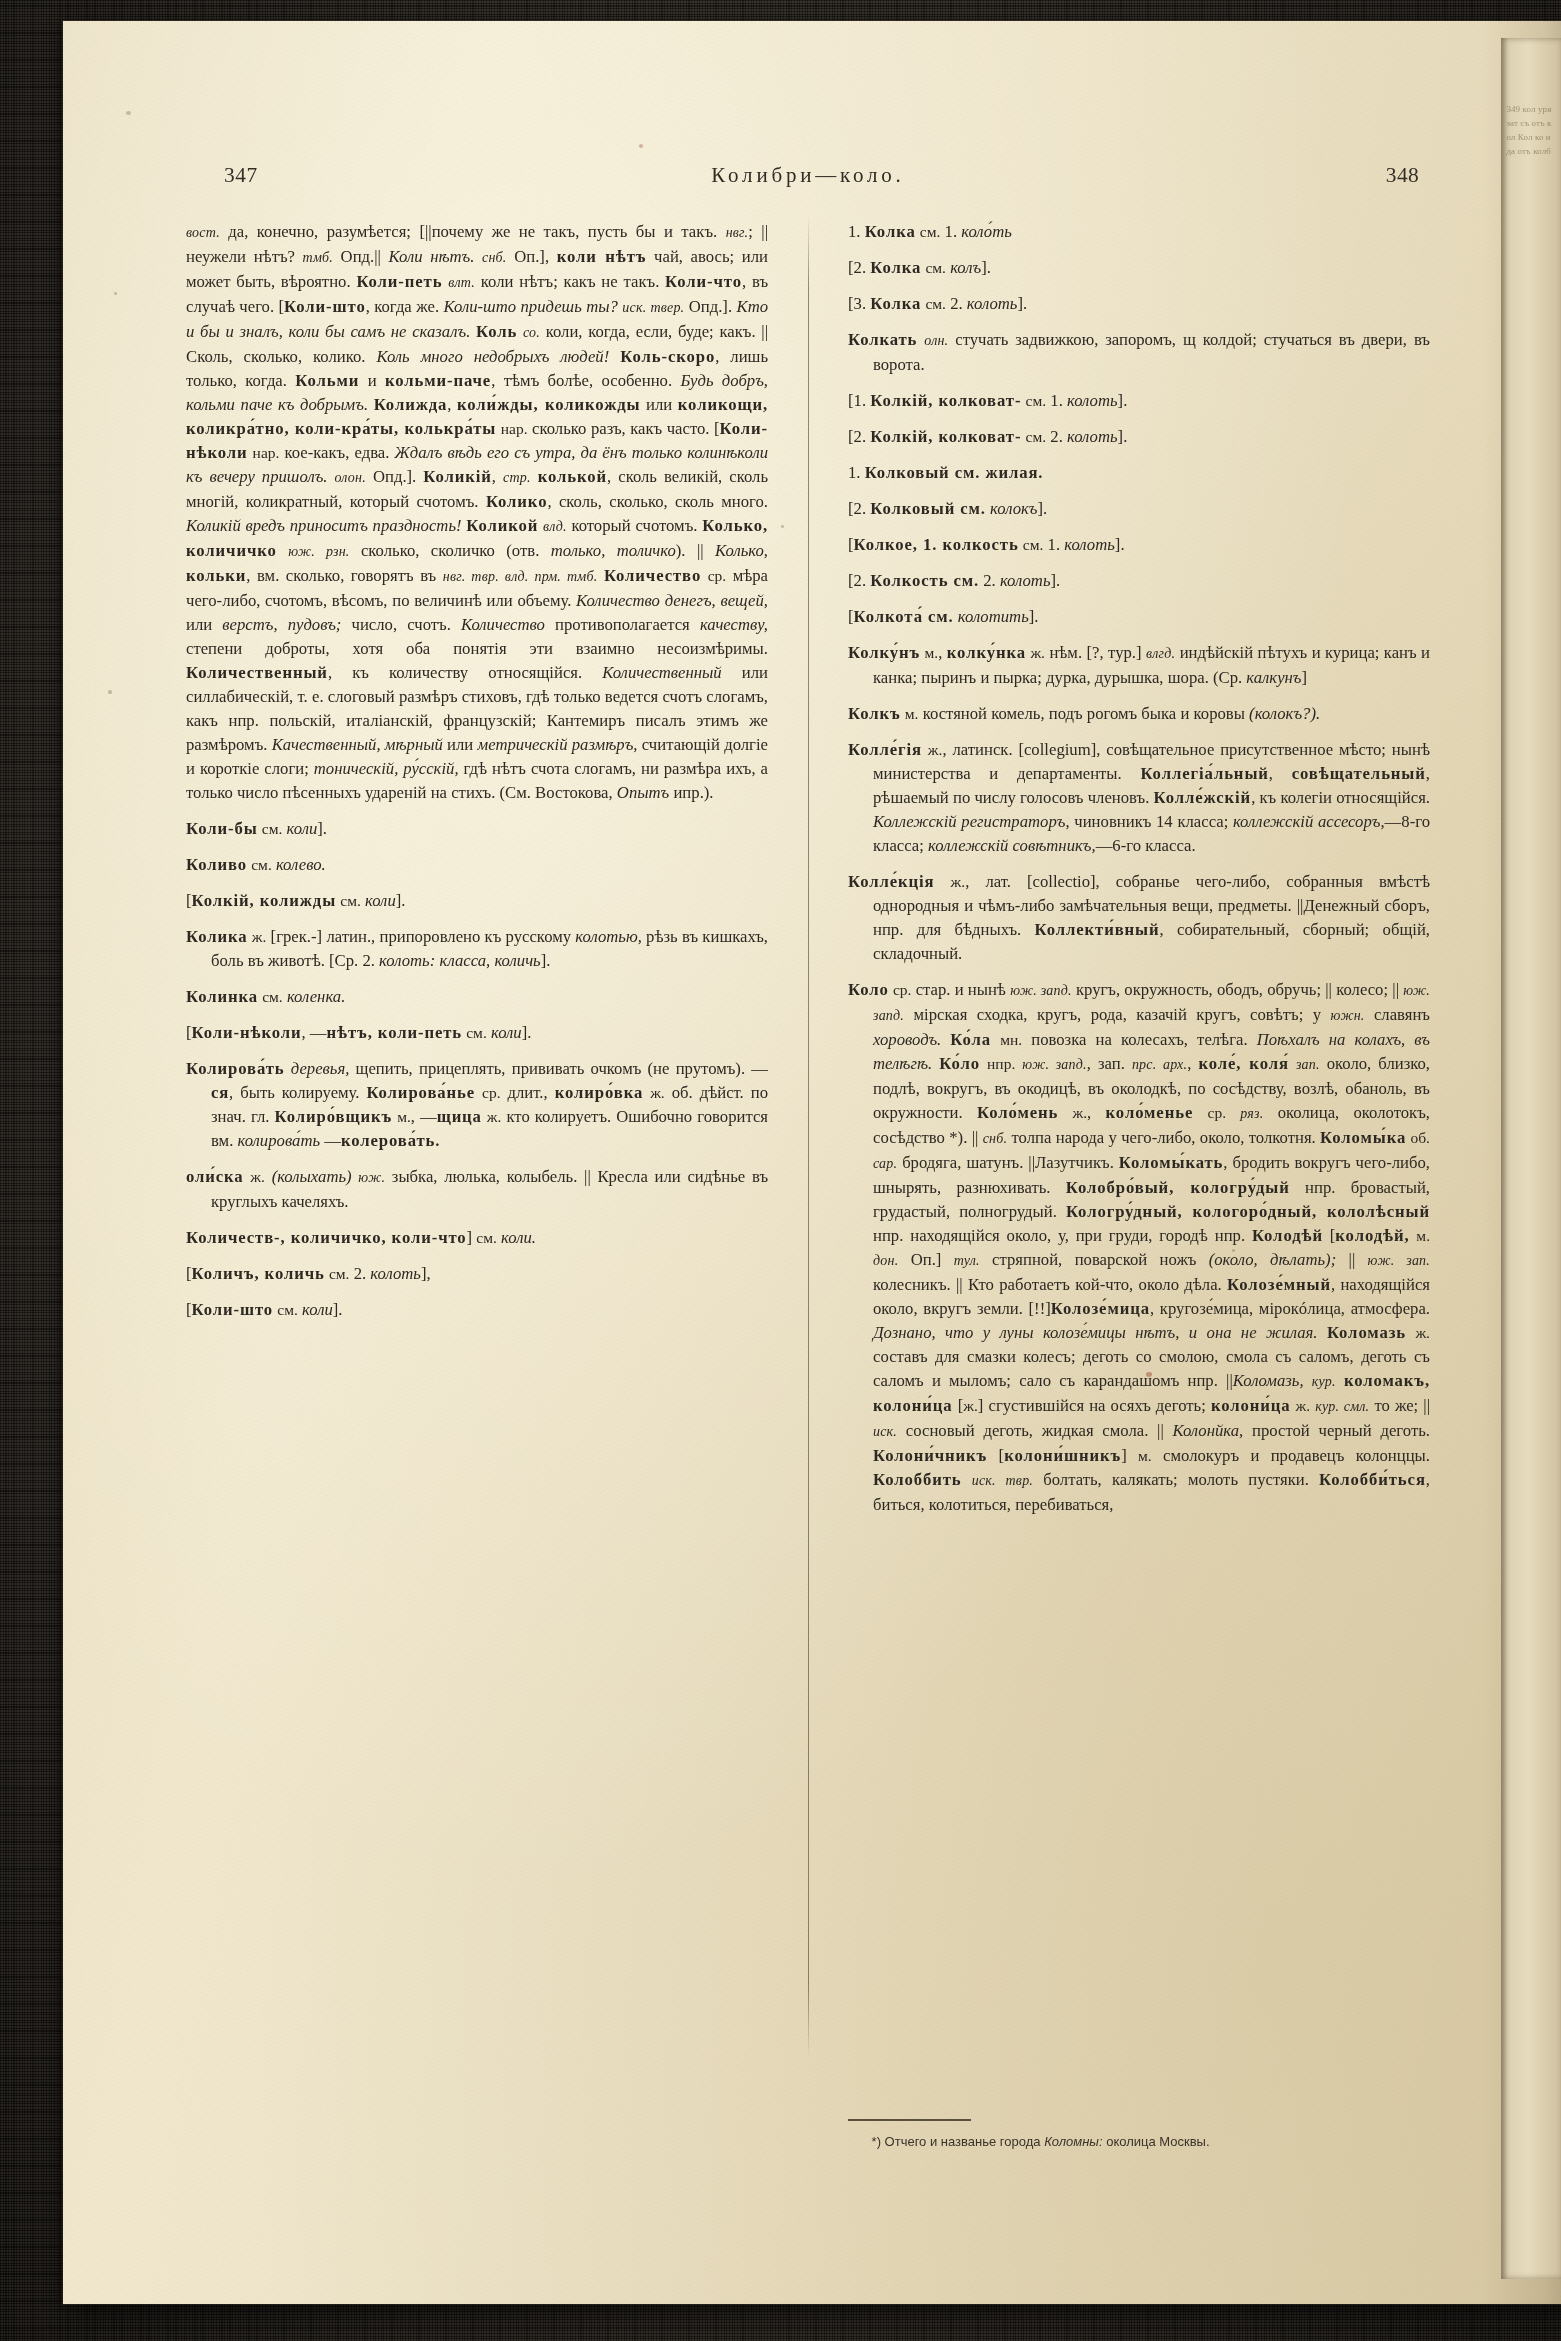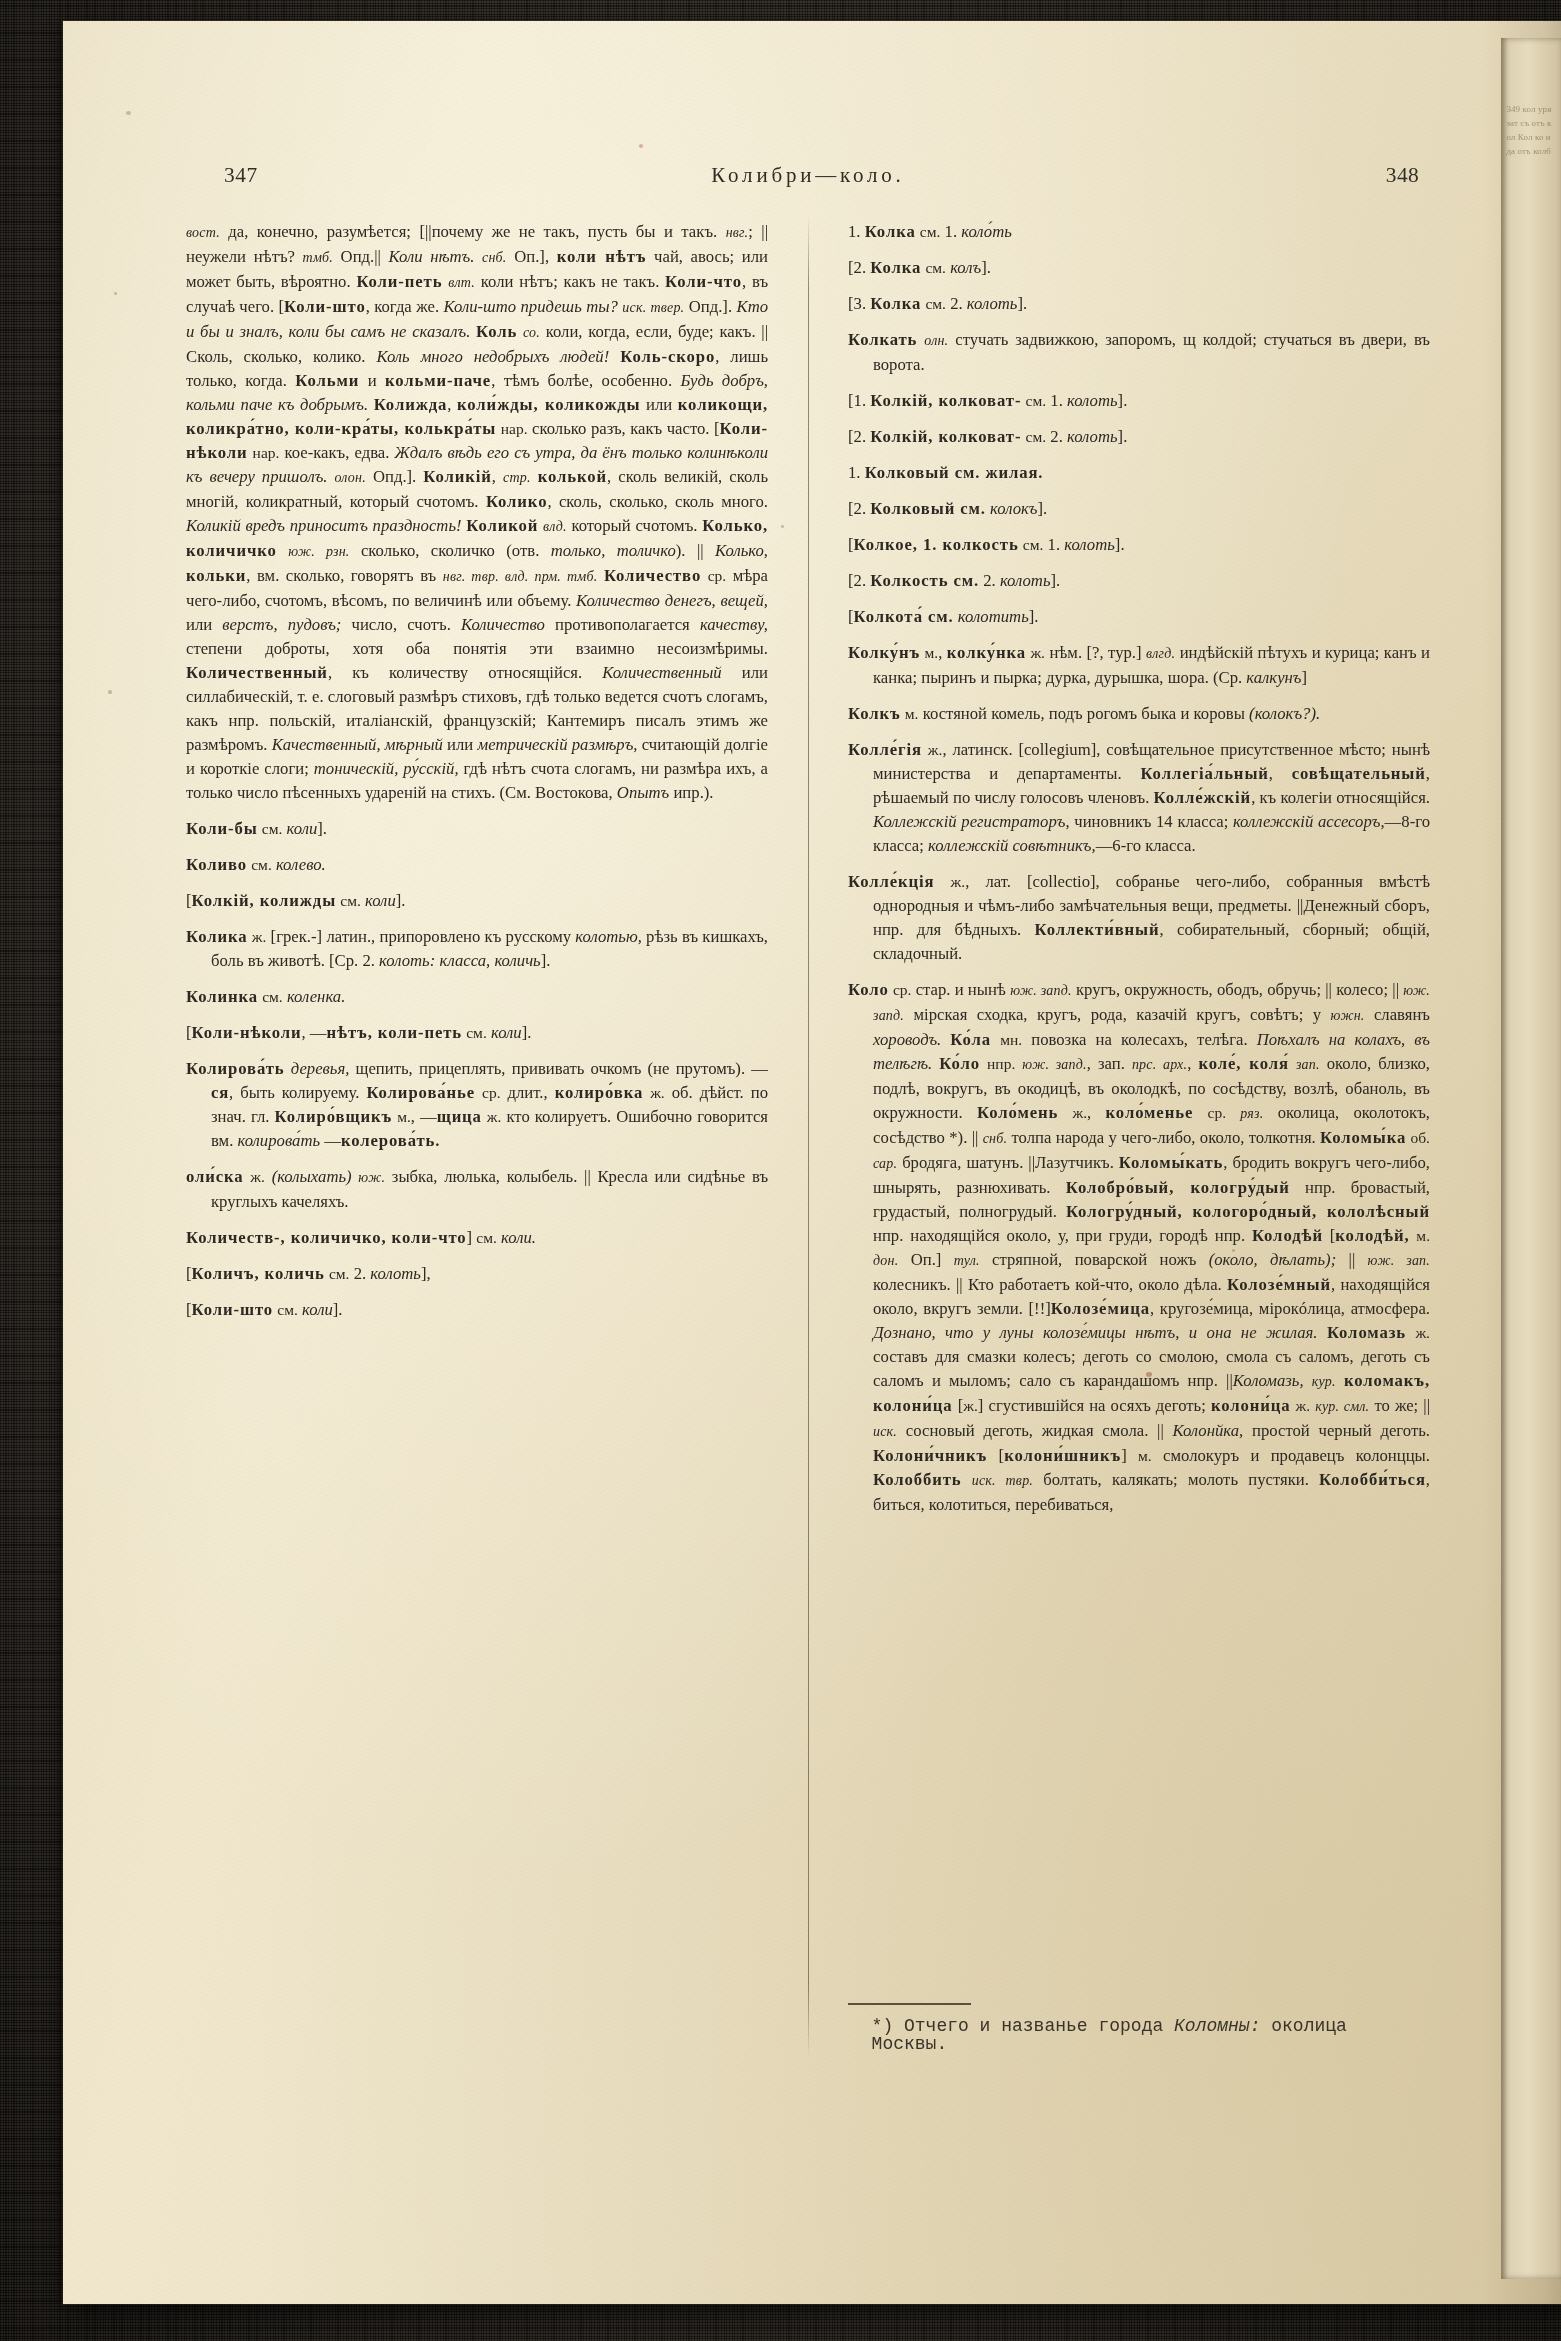--- a/index.html
+++ b/index.html
@@ -182,26 +182,26 @@
     font-size: 14px;
     letter-spacing: 0.2px;
   }
   
   .sm { font-size: 15.5px; }
 
   
   #footnote {
     position: absolute;
     left: 662px;
-    top: 1795px;
+    top: 1911px;
     width: 582px;
-    font-size: 18px;
+    font-size: 13px;
     line-height: 18px;
     color: #3a332a;
-    font-family: Liberation Mono, monospace;
+    font-family: Liberation Sans, sans-serif;
   }
   #footnote-rule {
     width: 123px;
     height: 1.6px;
     background: #413929;
     margin-bottom: 11.8px;
     opacity: .85;
   }
   #footnote-text { padding-left: 23.6px; }
 

